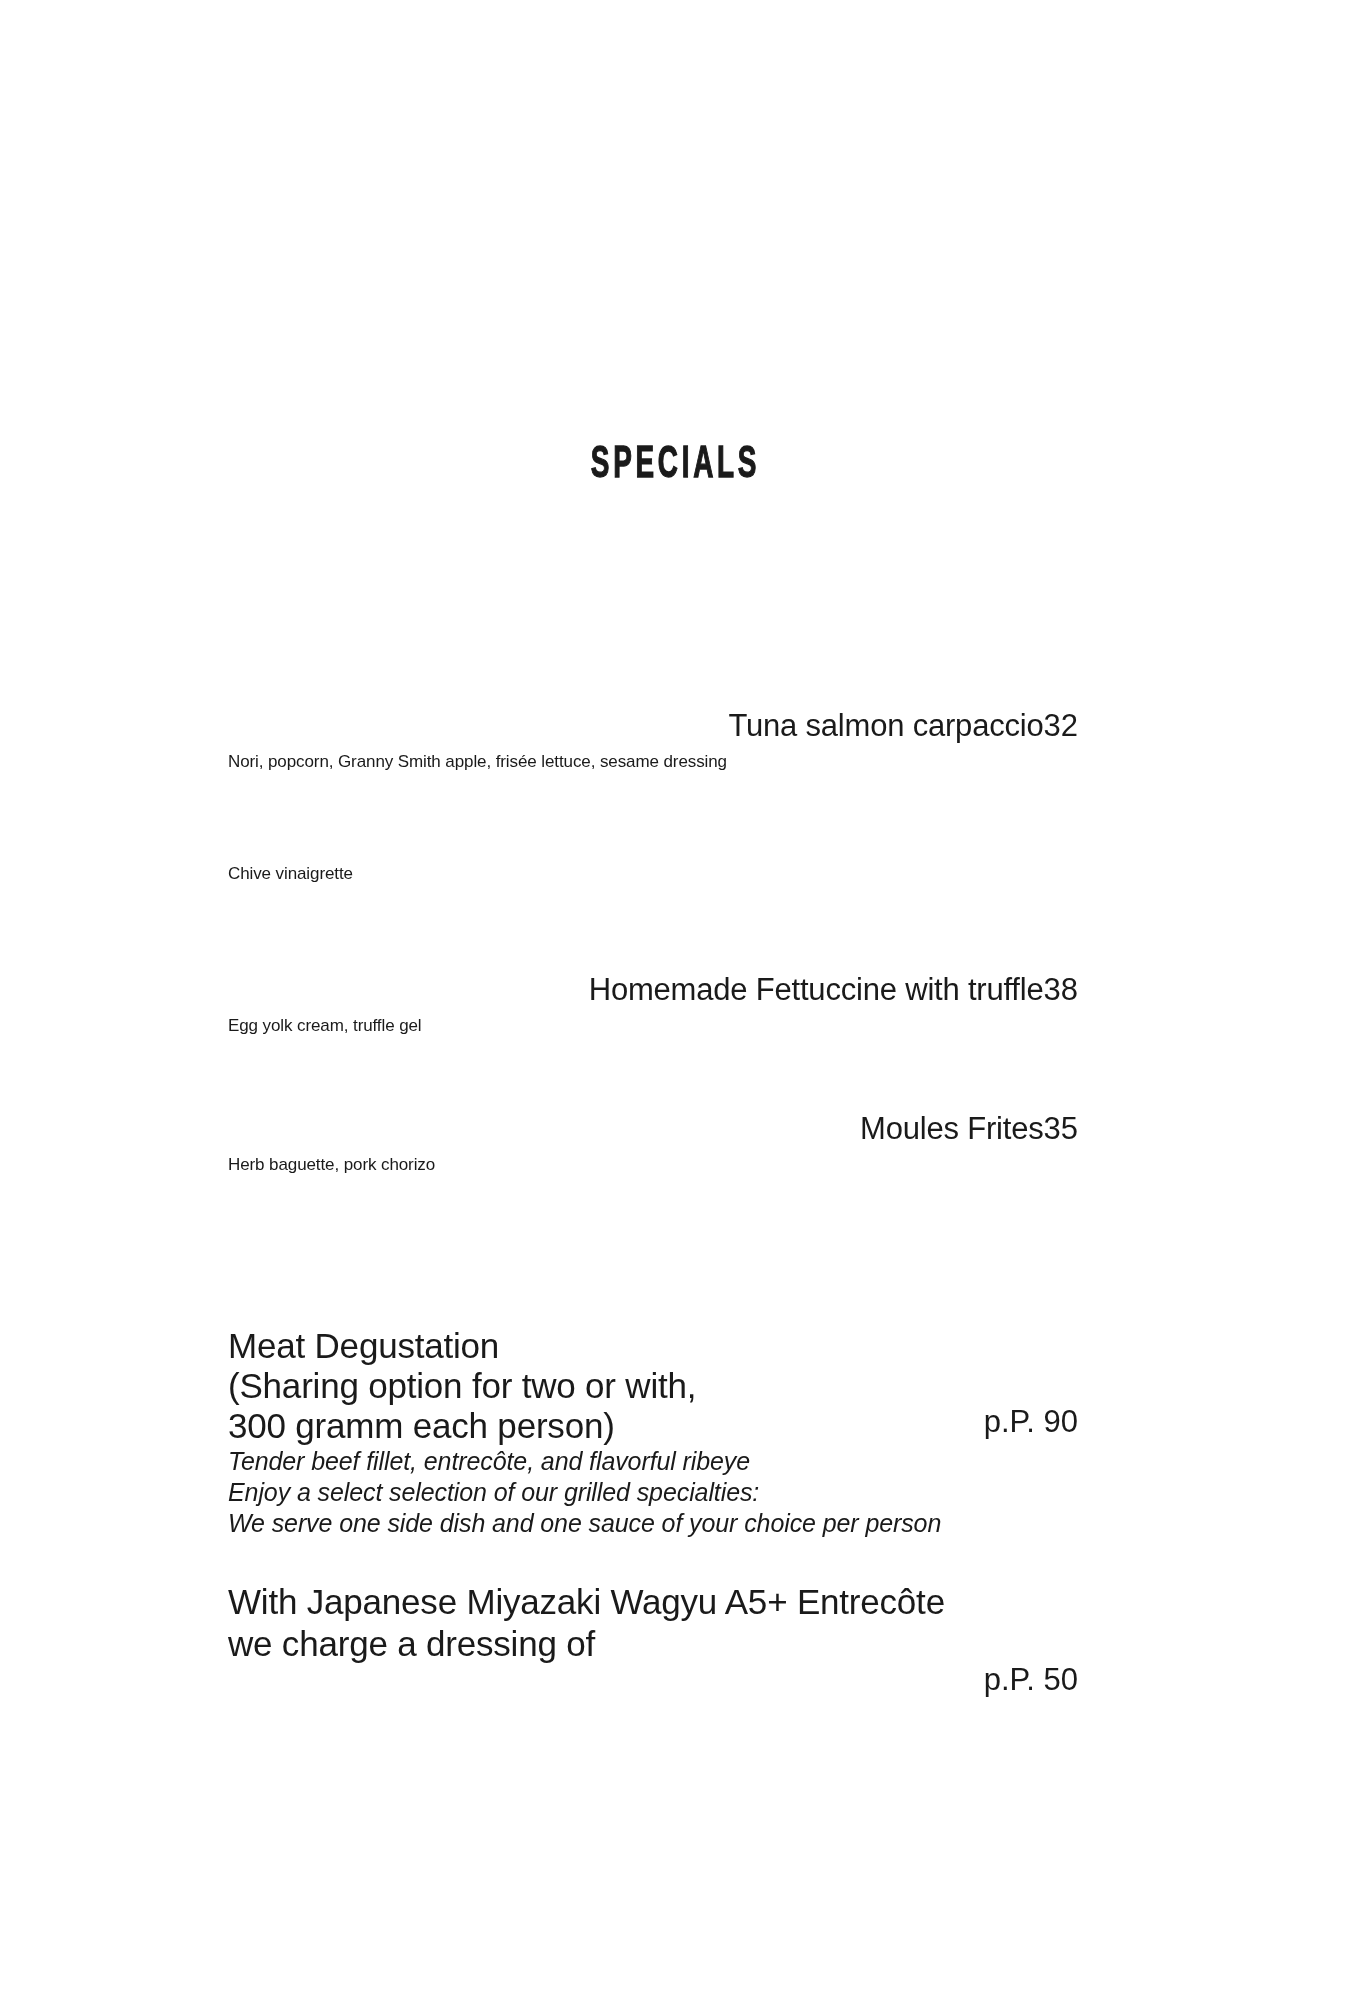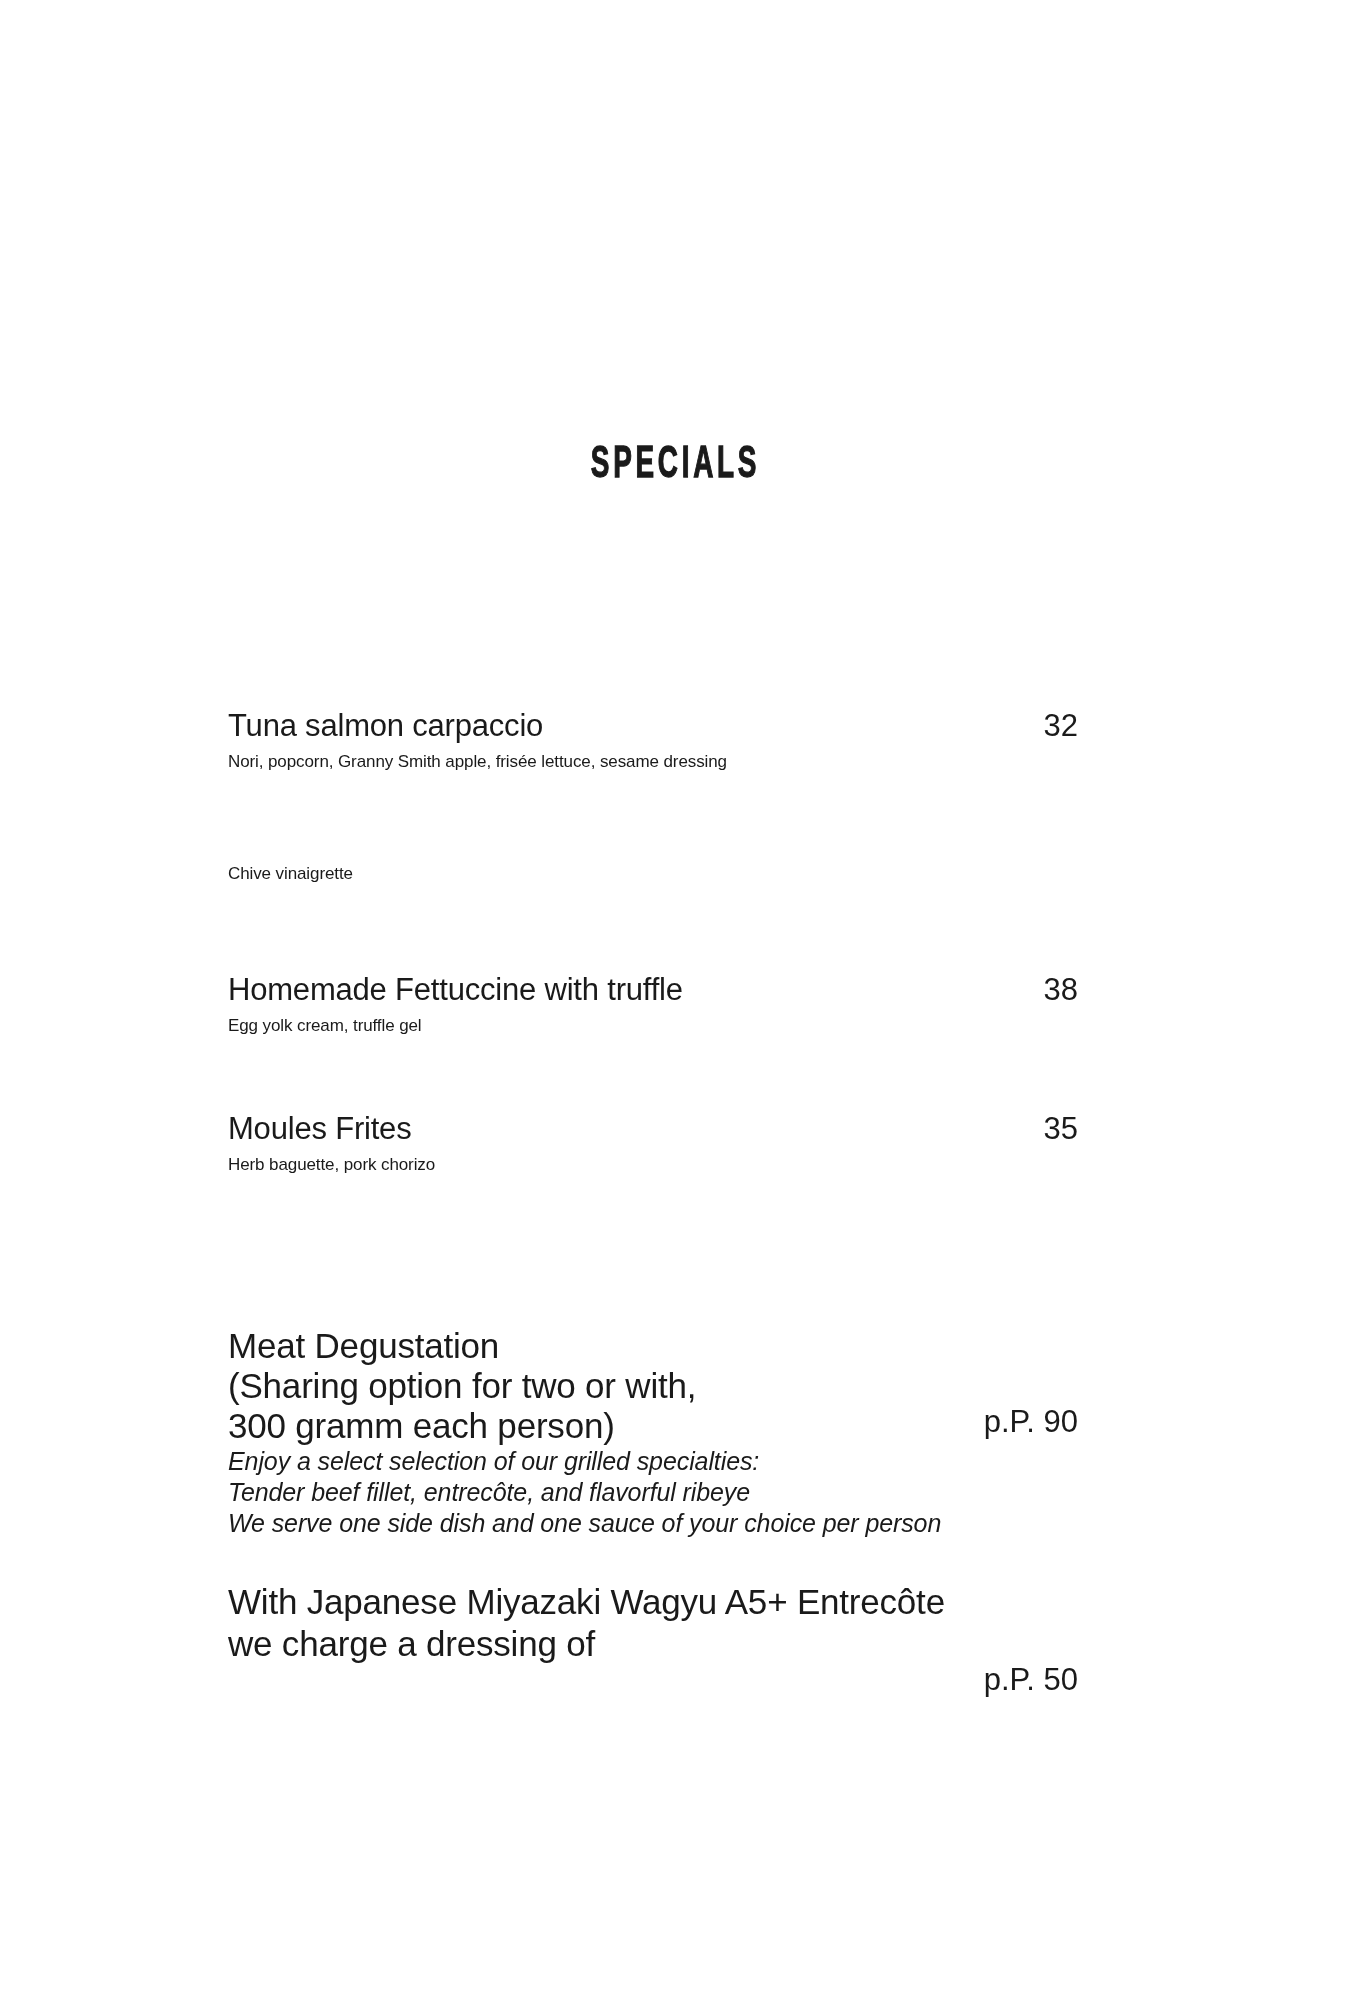--- a/index.html
+++ b/index.html
@@ -32,21 +32,21 @@
     transform-origin: 50% 50%;
     -webkit-text-stroke: 1.3px #1a1a1a;
   }
   .item {
     position: absolute;
     left: 228px;
     width: 850px;
   }
   .item-head {
     display: flex;
-    justify-content: space-between;
+    justify-content: flex-end;
     align-items: baseline;
     font-size: 31px;
     line-height: 40px;
     font-weight: 400;
   }
   .item-name { letter-spacing: -0.2px; }
   .item-price { letter-spacing: 0; }
   .item-desc {
     font-size: 17px;
     line-height: 32px;
@@ -105,22 +105,22 @@
       <span class="item-price">35</span>
     </div>
     <div class="item-desc">Herb baguette, pork chorizo</div>
   </section>
 
   <section class="item" style="top:1326px">
     <div class="name-line">Meat Degustation</div>
     <div class="name-line">(Sharing option for two or with,</div>
     <div class="name-line">300 gramm each person)</div>
     <div class="notes">
+      <div class="note">Tender beef fillet, entrecôte, and flavorful ribeye</div>
       <div class="note">Enjoy a select selection of our grilled specialties:</div>
-      <div class="note">Tender beef fillet, entrecôte, and flavorful ribeye</div>
       <div class="note">We serve one side dish and one sauce of your choice per person</div>
     </div>
     <span class="price-abs" style="top:40px">p.P. 90</span>
   </section>
 
   <section class="item wagyu" style="top:1581px">
     <div class="name-line">With Japanese Miyazaki Wagyu A5+ Entrecôte</div>
     <div class="name-line">we charge a dressing of</div>
     <span class="price-abs" style="top:42px; line-height:42px">p.P. 50</span>
   </section>

